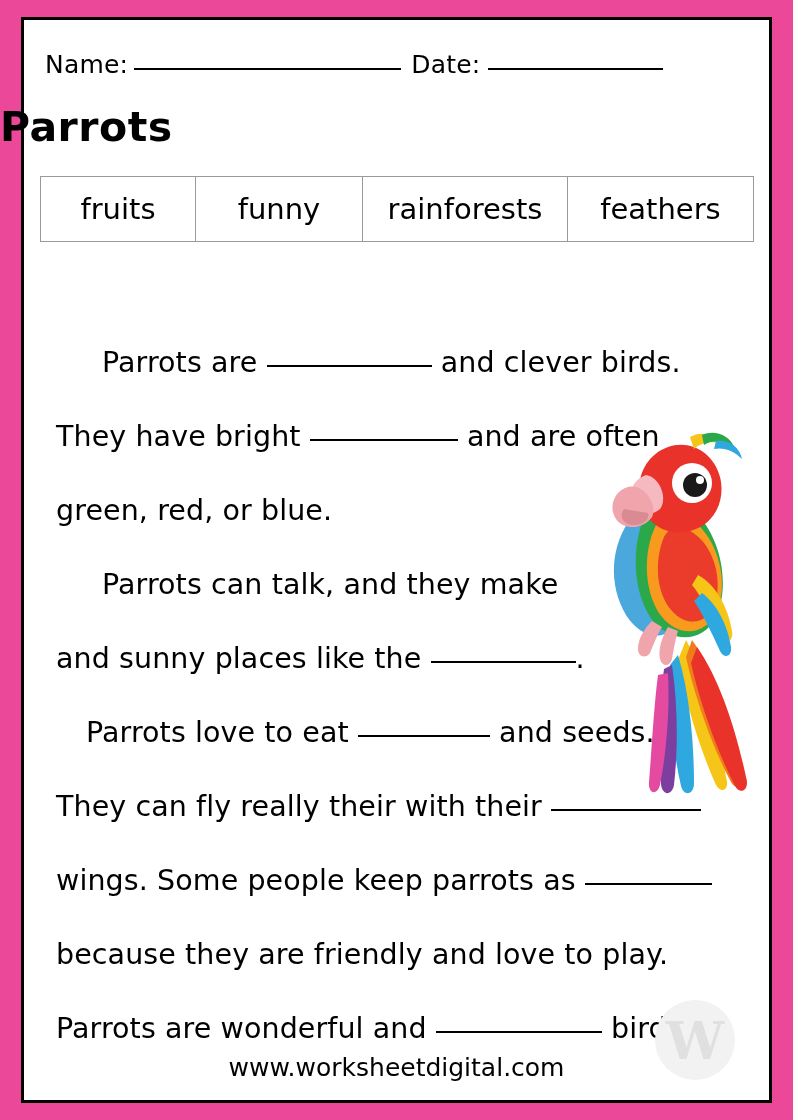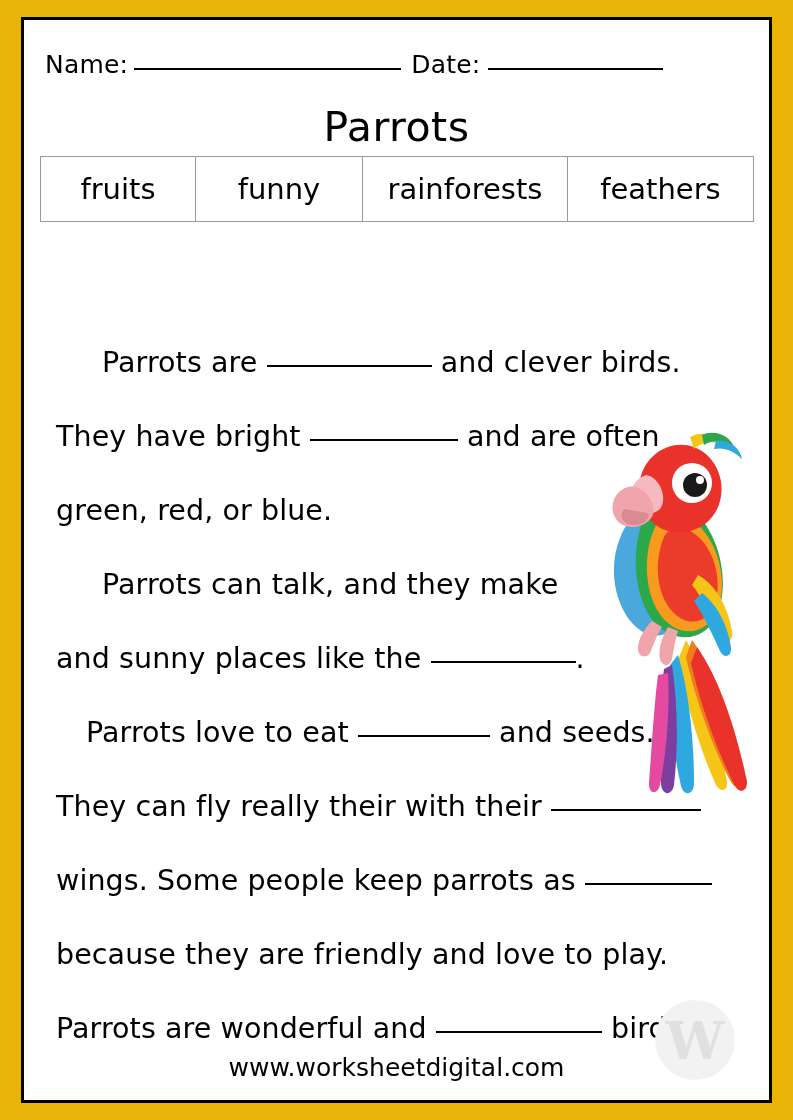--- a/index.html
+++ b/index.html
@@ -11,21 +11,21 @@
     width: 793px; height: 1120px;
     font-family: "DejaVu Sans", sans-serif;
     color: #000;
     position: relative;
     overflow: hidden;
   }
   .page {
     position: absolute;
     left: 0; top: 0;
     width: 793px; height: 1120px;
-    background: #eab308;
+    background: #ec4899;
   }
   .border-frame {
     position: absolute;
     left: 21px; top: 17px;
     width: 751px; height: 1086px;
     border: 3px solid #000;
     background: #fff;
   }
   
   .namedate {
@@ -46,30 +46,30 @@
     top: -3px;
   }
   .rule-name { width: 267px; margin: 0 10px 0 6px; }
   .rule-date { width: 175px; margin-left: 8px; }
 
   
   .title {
     position: absolute;
     left: 0; top: 103px;
     width: 793px;
-    text-align: center;
+    text-align: left;
     font-size: 41px;
-    font-weight: normal;
+    font-weight: bold;
     letter-spacing: .5px;
   }
 
   
   .wordbank {
     position: absolute;
-    left: 40px; top: 156px;
+    left: 40px; top: 176px;
     width: 713px;
     border-collapse: collapse;
     table-layout: fixed;
     padding-left: 32px;
   }
   .wordbank td {
     border: 1px solid #9a9a9a;
     text-align: center;
     height: 65px;
     font-size: 29px;

